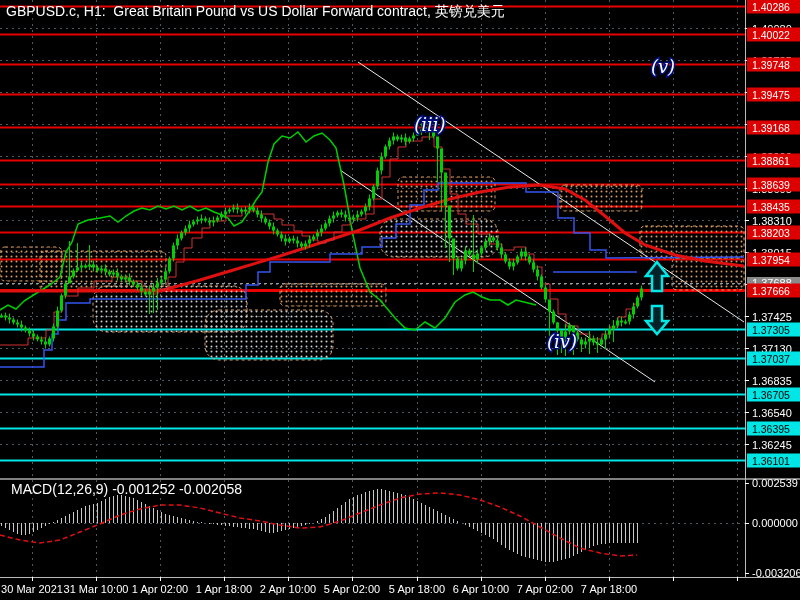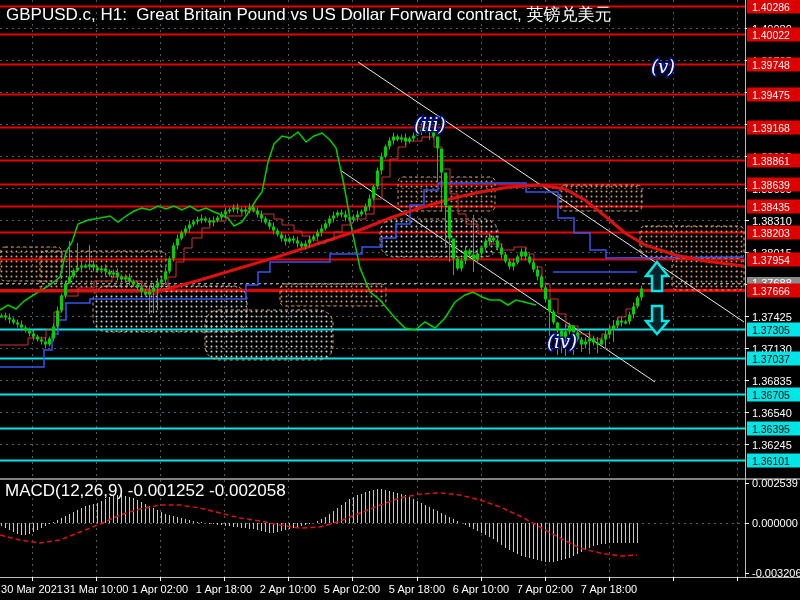--- a/index.html
+++ b/index.html
@@ -1,20 +1,20 @@
 <!DOCTYPE html>
 <html><head>
 <meta charset="utf-8">
 <style>
   html,body{margin:0;padding:0;background:#000;}
   .terminal{position:relative;width:800px;height:600px;background:#000;overflow:hidden;
             font-family:"Liberation Sans",sans-serif;}
-  .overlay{position:absolute;color:#fff;font-size:17px;white-space:pre;z-index:5;}
+  .overlay{position:absolute;color:#fff;font-size:14px;white-space:pre;z-index:5;}
   #title-label{left:6px;top:3px;}
-  #macd-label{left:5px;top:481px;}
+  #macd-label{left:11px;top:481px;}
   svg{position:absolute;left:0;top:0;}
 </style>
 </head>
 <body>
 
 <div class="terminal">
   <svg id="chart-svg" width="800" height="600">
       <defs>
         <pattern id="dotO" patternUnits="userSpaceOnUse" width="5" height="5">
           <circle cx="1.5" cy="1.5" r="1" fill="#d99a5e"></circle>

